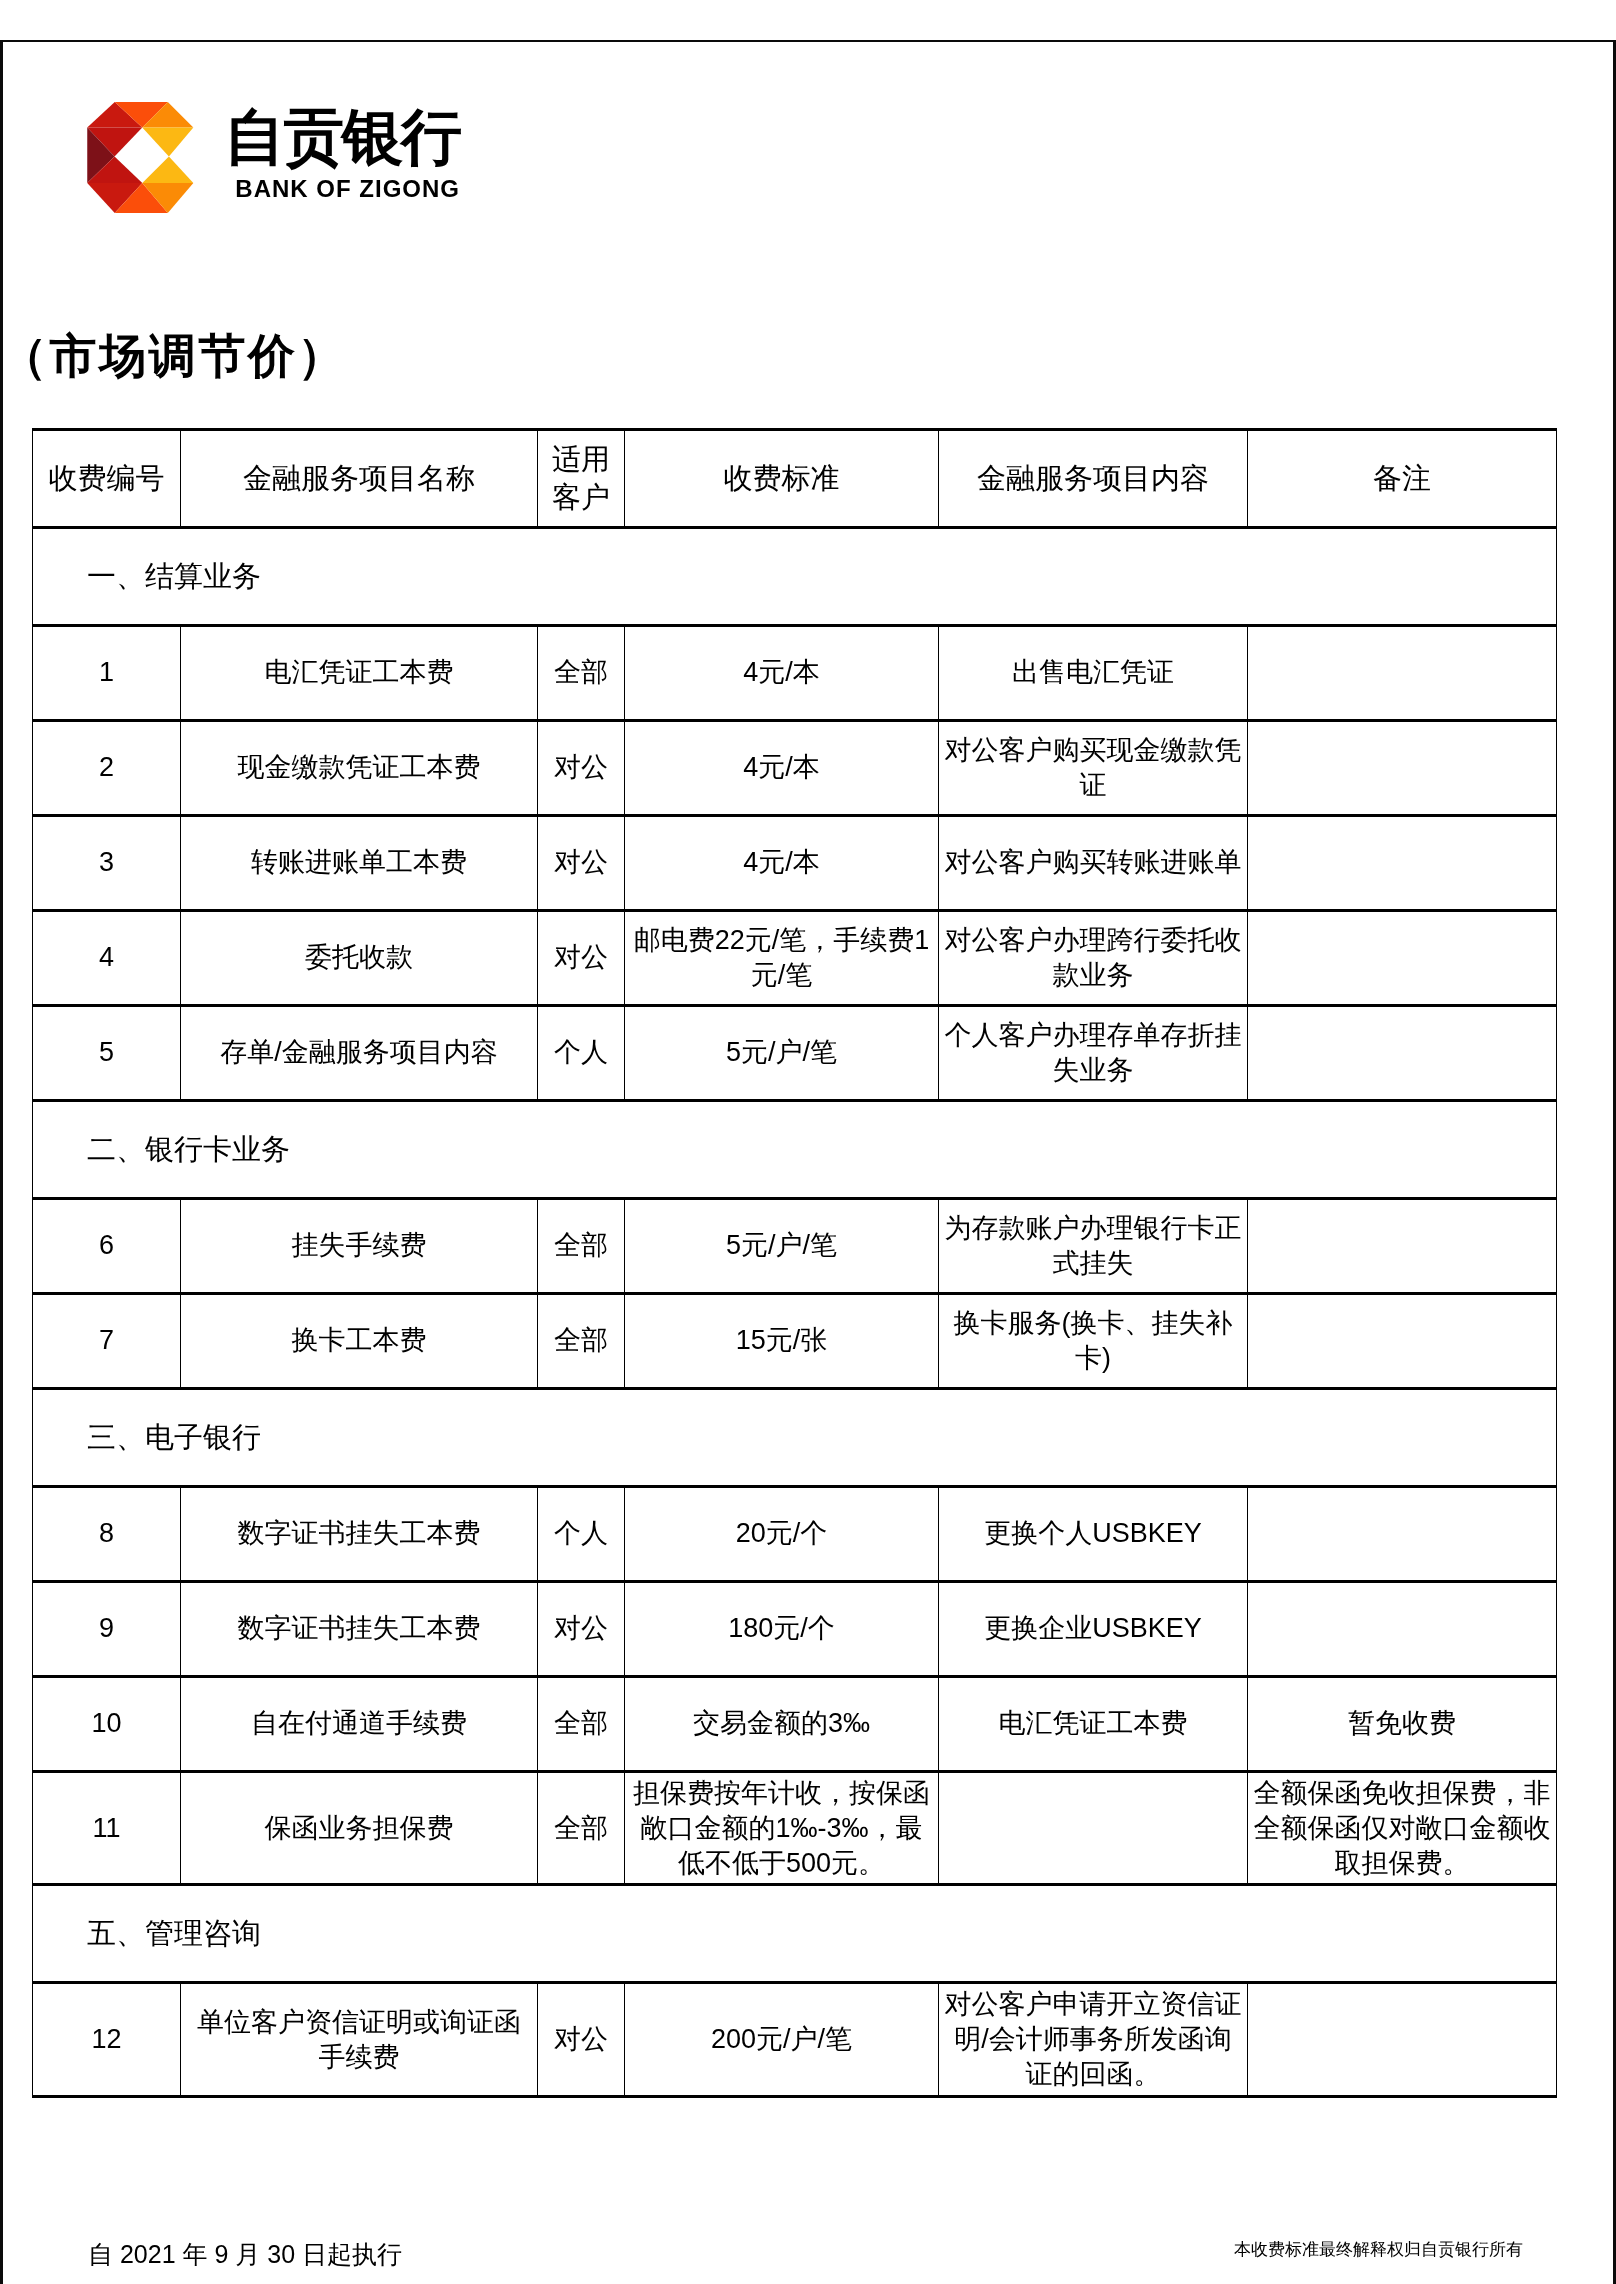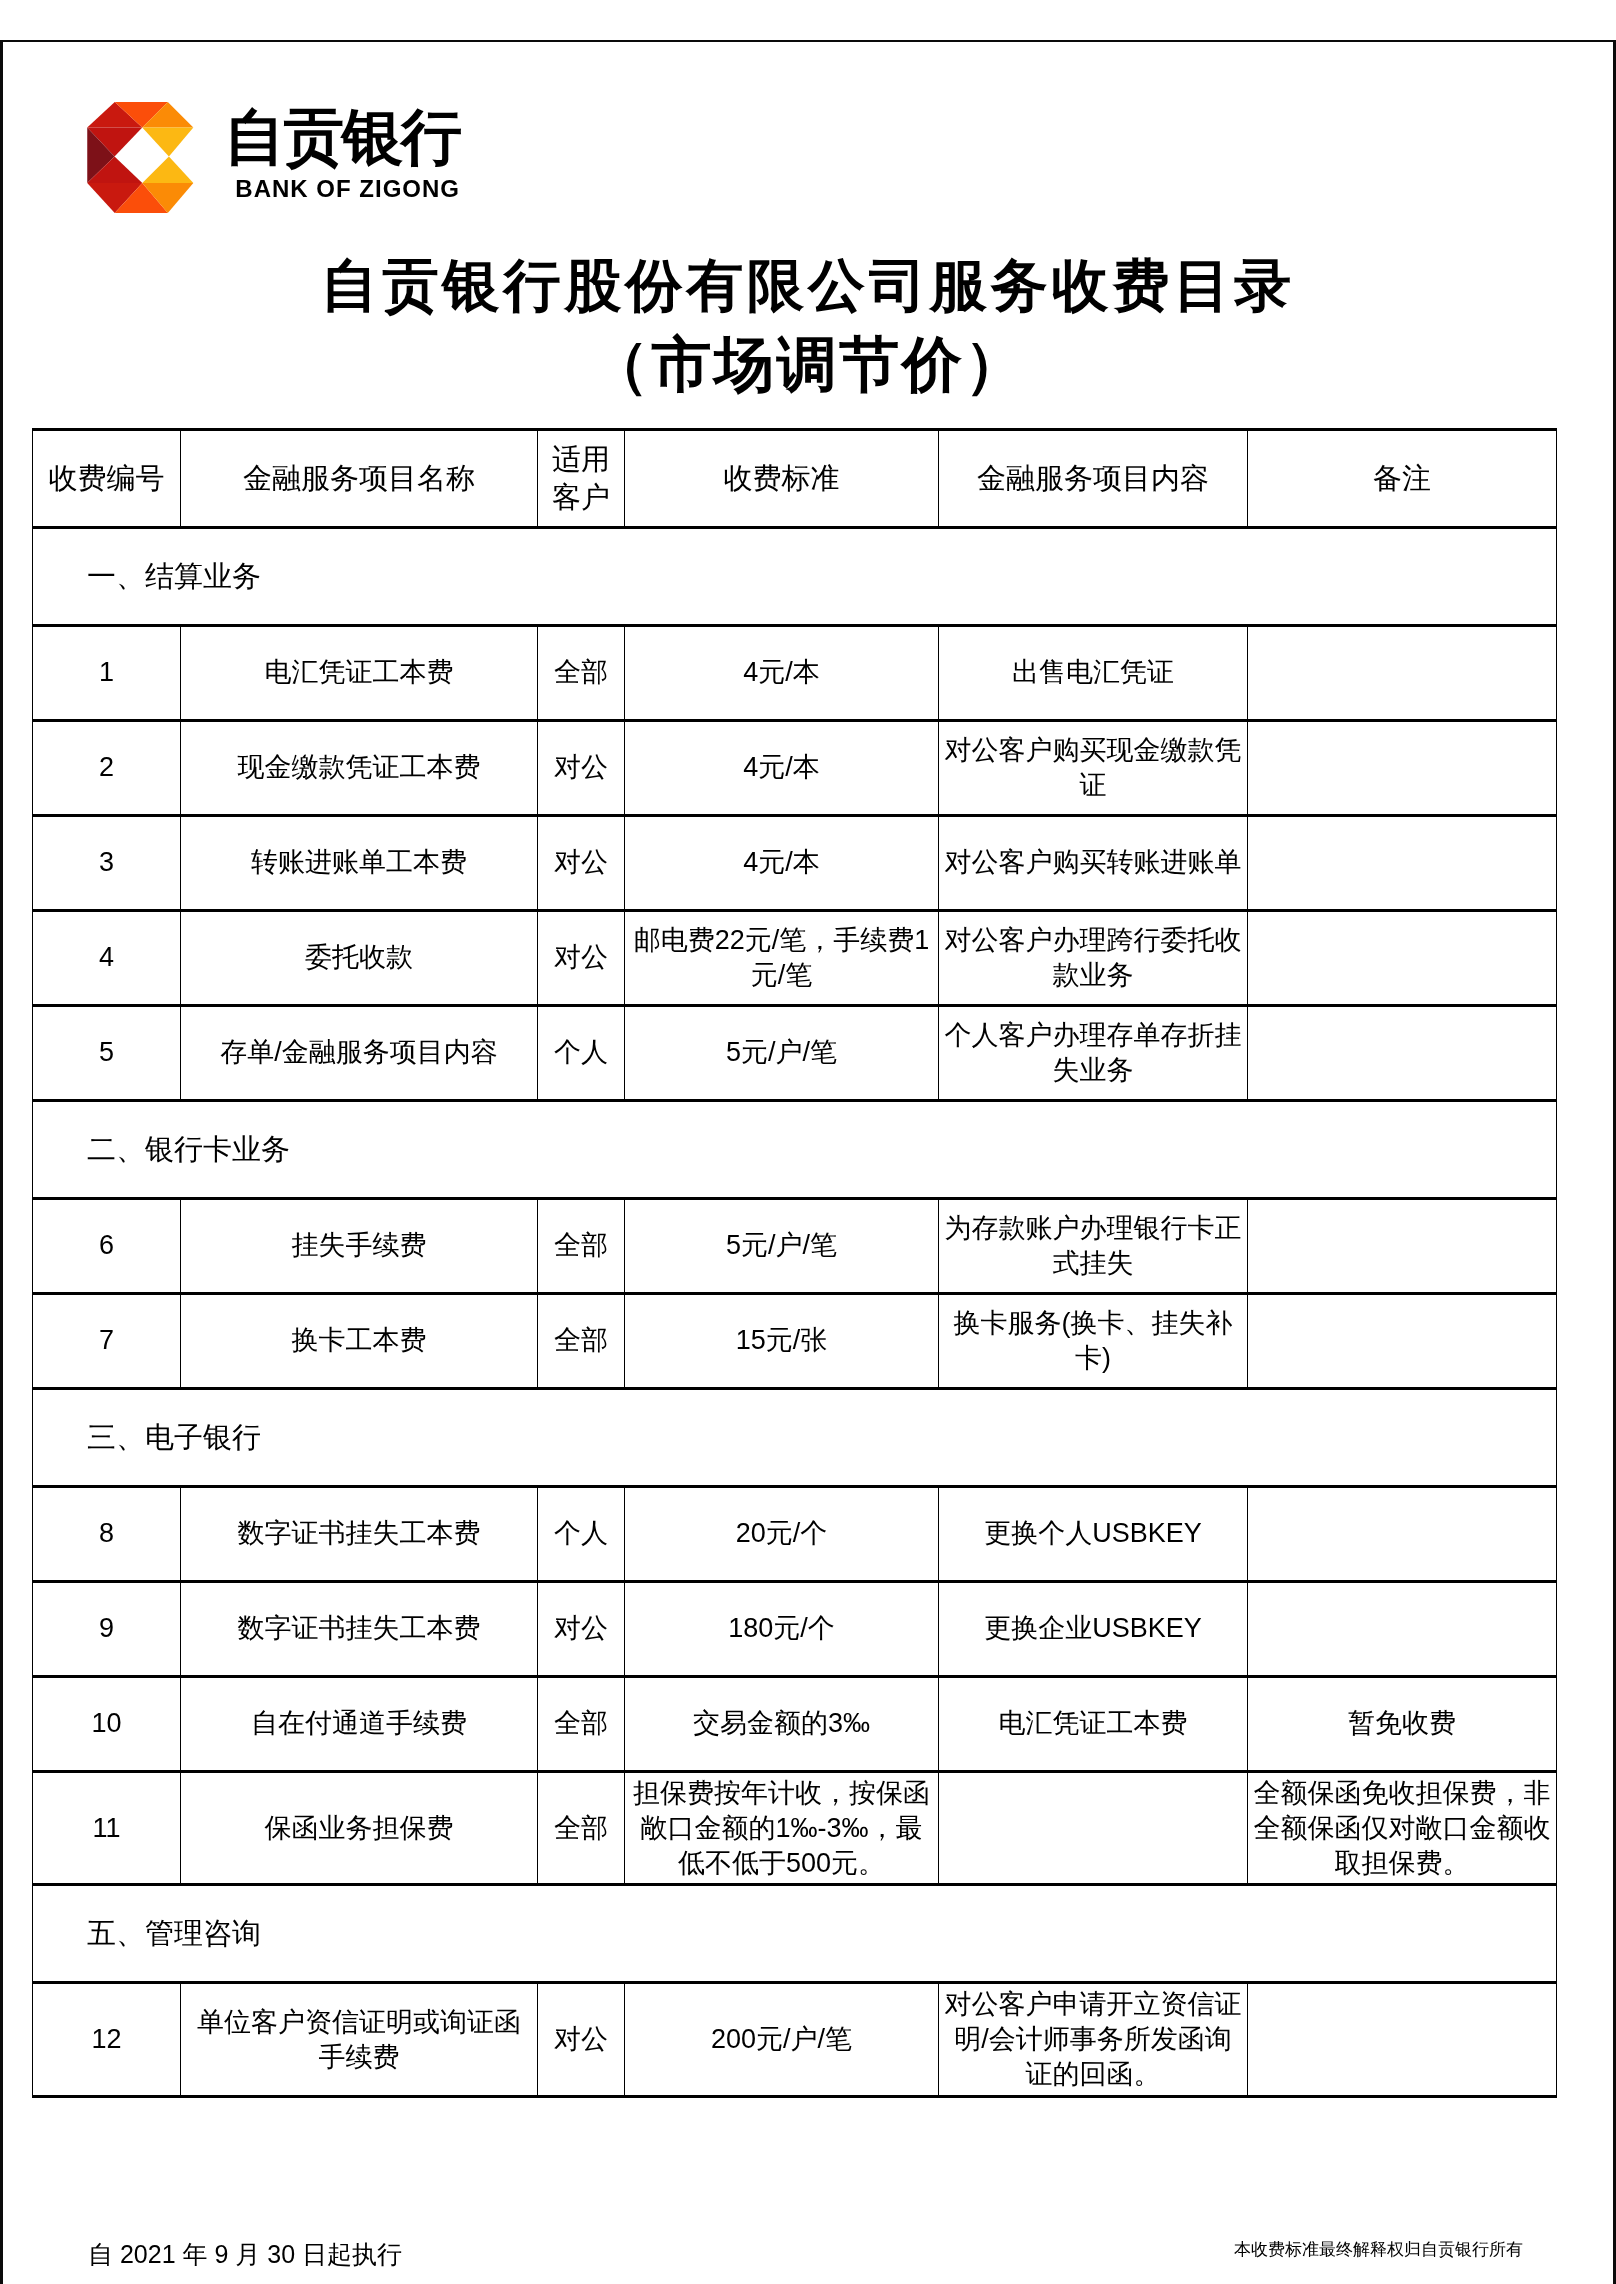--- a/index.html
+++ b/index.html
@@ -17,22 +17,22 @@
 
   
   .brand { position:absolute; left:87px; top:62px; display:flex; align-items:flex-start; }
   .brand svg { width:107px; height:111px; display:block; }
   .brand-text { margin-left:30px; }
   .brand-cn { font-size:61px; font-weight:900; letter-spacing:-2px; line-height:1.05; margin-top:2.6px; }
   .brand-en { font-size:24px; font-weight:900; letter-spacing:1px; margin-top:6.5px;text-align:right; }
 
   .title1 { position:absolute; left:0; top:208px; width:100%; text-align:center;
             font-size:57px; font-weight:900; letter-spacing:3.9px; }
-  .title2 { position:absolute; left:0; top:285px; width:100%; text-align:center;
-            font-size:60px; font-weight:900; letter-spacing:2.6px; }
+  .title2 { position:absolute; left:0; top:285px; width:100%; text-align:left;
+            font-size:47px; font-weight:900; letter-spacing:2.6px; }
 
   
   table.fee { position:absolute; left:32px; top:388px; width:1524px;
               border-collapse:collapse; table-layout:fixed; }
   table.fee td {
     border-left:1.3px solid #000; border-right:1.3px solid #000;
     border-top:3.3px solid #000; border-bottom:3.3px solid #000;
     vertical-align:middle; text-align:center;
     font-size:27px; line-height:1.3; padding:2.6px 2.6px; box-sizing:border-box;
     word-break:break-all; overflow:hidden;
@@ -73,21 +73,20 @@
       <polygon points="124,500 363,500 248,365" fill="#fb4e0a"></polygon>
       <polygon points="363,500 478,365 248,365" fill="#fb8b06"></polygon>
       <polygon points="248,365 478,365 368,245" fill="#fcb813"></polygon>
     </svg>
     <div class="brand-text">
       <div class="brand-cn">自贡银行</div>
       <div class="brand-en">BANK OF ZIGONG</div>
     </div>
   </div>
 
-  <div class="title1">自贡银行股份有限公司服务收费目录</div>
   <div class="title2">（市场调节价）</div>
 
   <table class="fee">
     <colgroup>
       <col style="width:148px">
         <col style="width:357px">
         <col style="width:87px">
       <col style="width:314px">
         <col style="width:309px">
         <col style="width:309px">

